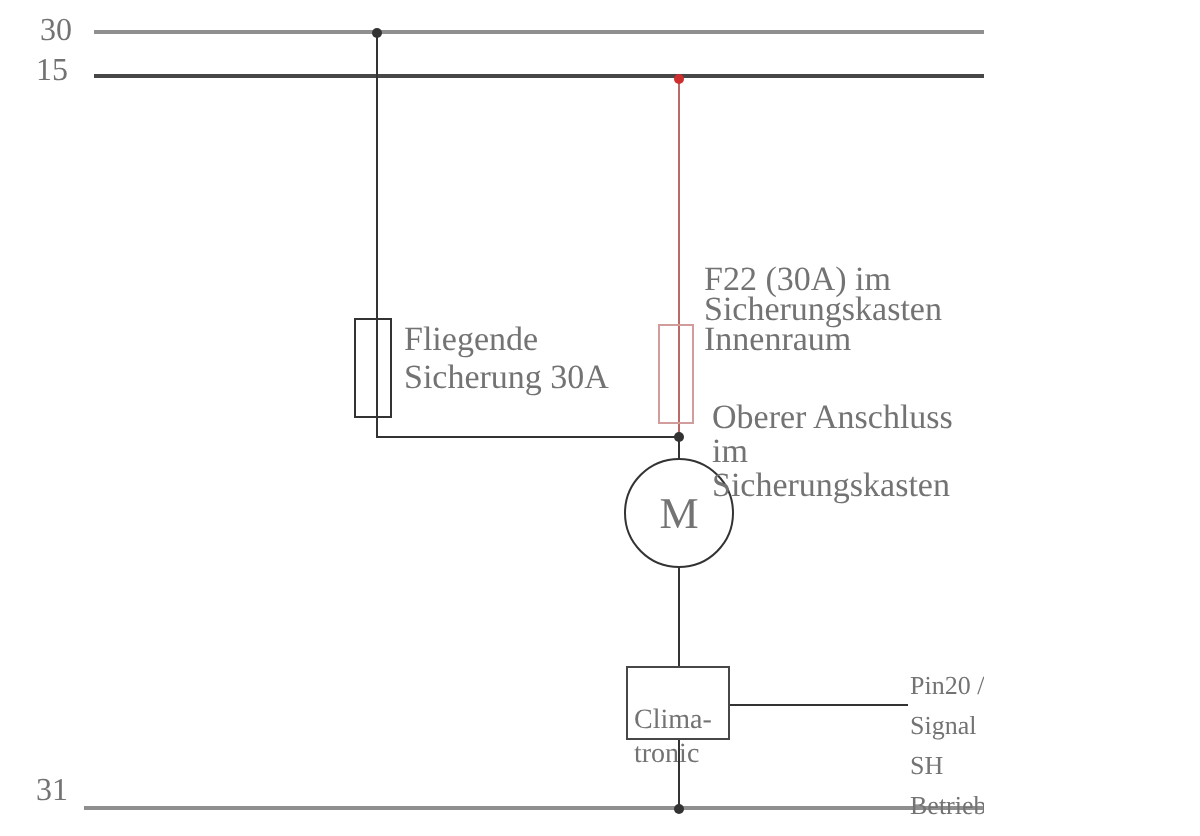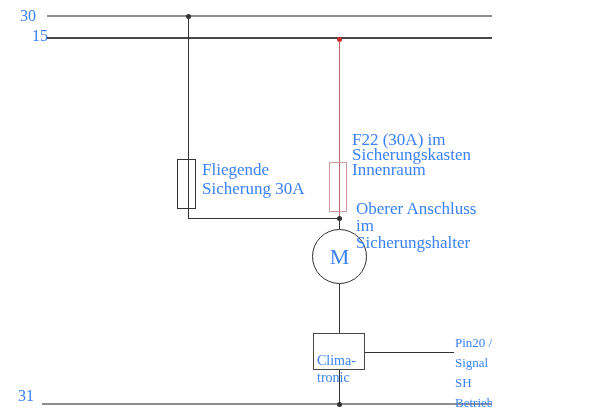--- a/index.html
+++ b/index.html
@@ -1,18 +1,18 @@
 <!DOCTYPE html>
 <html style="--wire_black: #333333; --wire_red: #bb6a6a; --fuse_red_border: #d09c9c; --dot_red: #cf2e2e; --bus_gray: #8f8f8f; --bus_dark: #474747;"><head>
 <meta charset="utf-8">
 <style>
   html,body{margin:0;padding:0;background:#ffffff;}
   #stage{
     position:relative;width:492px;height:418px;background:#ffffff;overflow:hidden;
-    font-family:"Liberation Serif","DejaVu Serif",serif;color:#3b82f6;
+    font-family:"Liberation Serif","DejaVu Serif",serif;color:#737373;
   }
   .abs{position:absolute;box-sizing:border-box;}
   .txt{white-space:pre-line;}
   
   .bus{height:2px;background:var(--bus_gray,#8f8f8f);}
   .bus.dark{background:var(--bus_dark,#474747);}
   .bus-label{font-size:16px;line-height:17px;}
   
   .vwire{width:1px;background:var(--wire_black,#333);}
   .hwire{height:1px;background:var(--wire_black,#333);}
@@ -37,21 +37,21 @@
   .lbl-large{font-size:17px;line-height:19px;}
   .lbl-small{font-size:17px;line-height:16px;}
   .lbl-mid{font-size:13px;line-height:20px;}
 </style>
 </head>
 <body>
 
 <div id="stage">
 
   <div class="abs bus-label" style="left:20px;top:7px;">30</div>
-  <div class="abs bus-label" style="left:32px;top:27px;">15</div>
+  <div class="abs bus-label" style="left:18px;top:27px;">15</div>
   <div class="abs bus-label" style="left:18px;top:387px;">31</div>
 
   <div class="abs bus" style="left:47px;top:15px;width:521px;"></div>
   <div class="abs bus dark" style="left:47px;top:37px;width:521px;"></div>
   <div class="abs bus" style="left:42px;top:403px;width:508px;"></div>
 
   <div class="abs vwire" style="left:188px;top:16px;height:203px;"></div>
   <div class="abs fuse" style="left:177px;top:159px;width:19px;height:50px;"></div>
   <div class="abs hwire" style="left:188px;top:218px;width:152px;"></div>
 
@@ -74,17 +74,17 @@
 tronic</span>
   </div>
   <div class="abs vwire" style="left:339px;top:370px;height:34px;"></div>
   <div class="abs hwire" style="left:365px;top:352px;width:89px;"></div>
 
   <div class="abs txt lbl-large" style="left:202px;top:160px;">Fliegende
 Sicherung 30A</div>
   <div class="abs txt lbl-small" style="left:352px;top:132px;line-height:15px;">F22 (30A) im Sicherungskasten
 Innenraum</div>
   <div class="abs txt lbl-small" style="left:356px;top:200px;line-height:17px;">Oberer Anschluss im
-Sicherungshalter</div>
+Sicherungskasten</div>
   <div class="abs txt lbl-mid" style="left:455px;top:333px;">Pin20 / Signal
 SH Betrieb</div>
 
 </div>
 
 </body></html>

